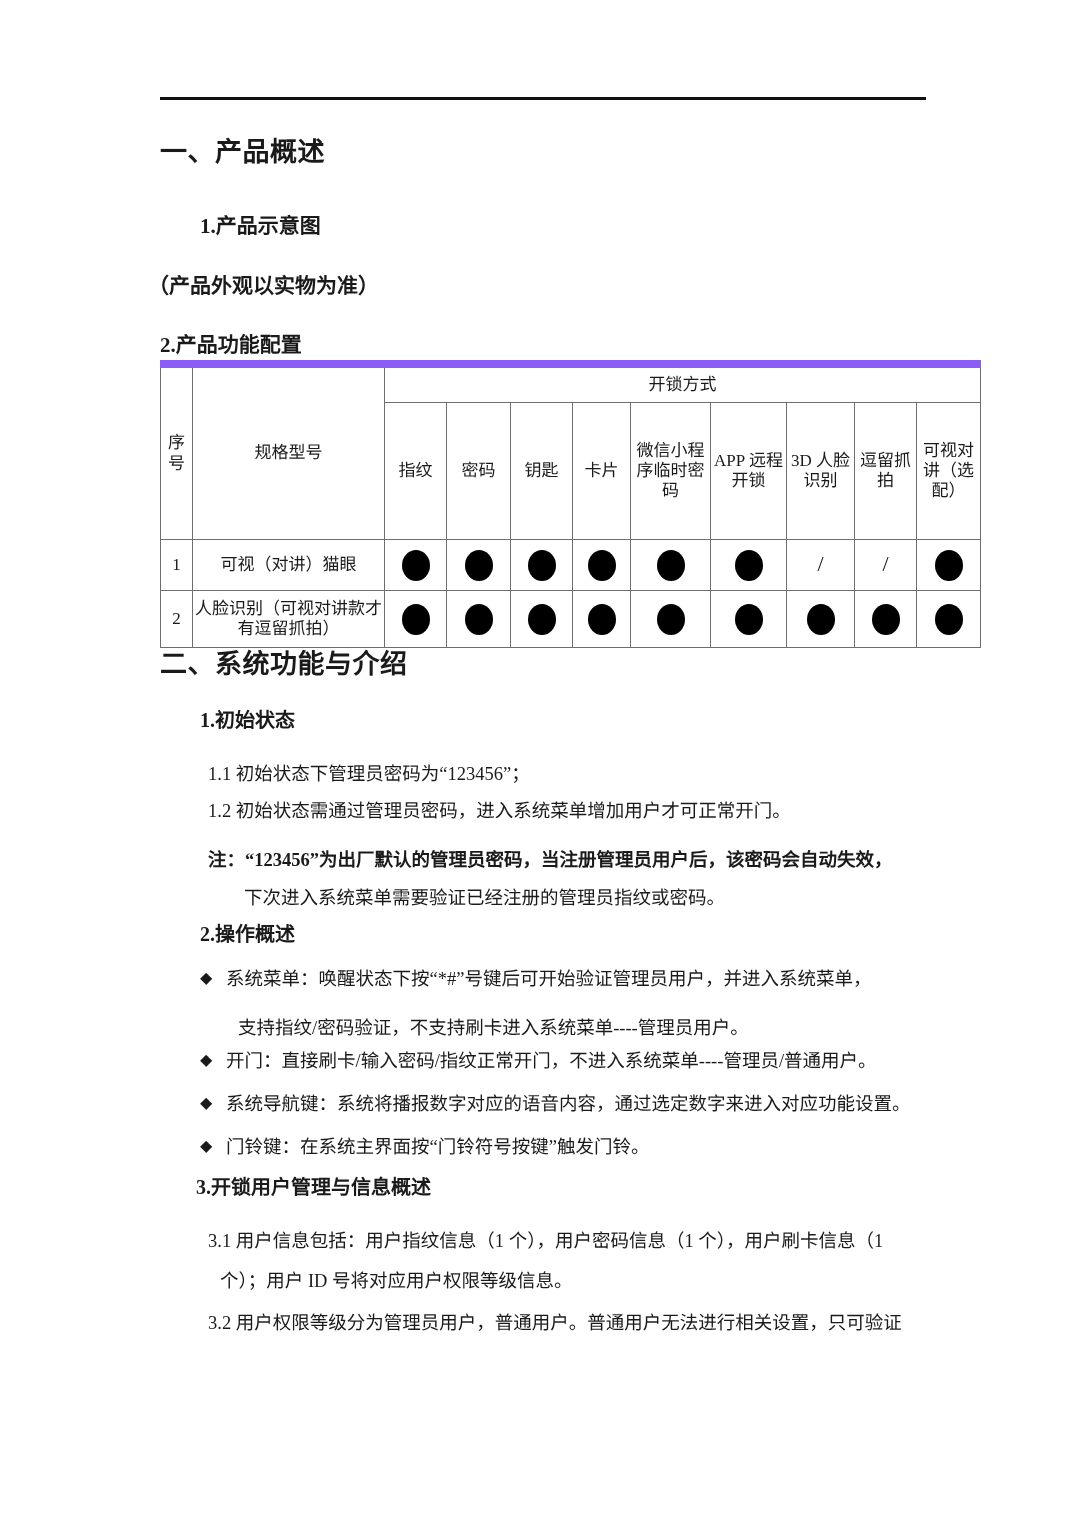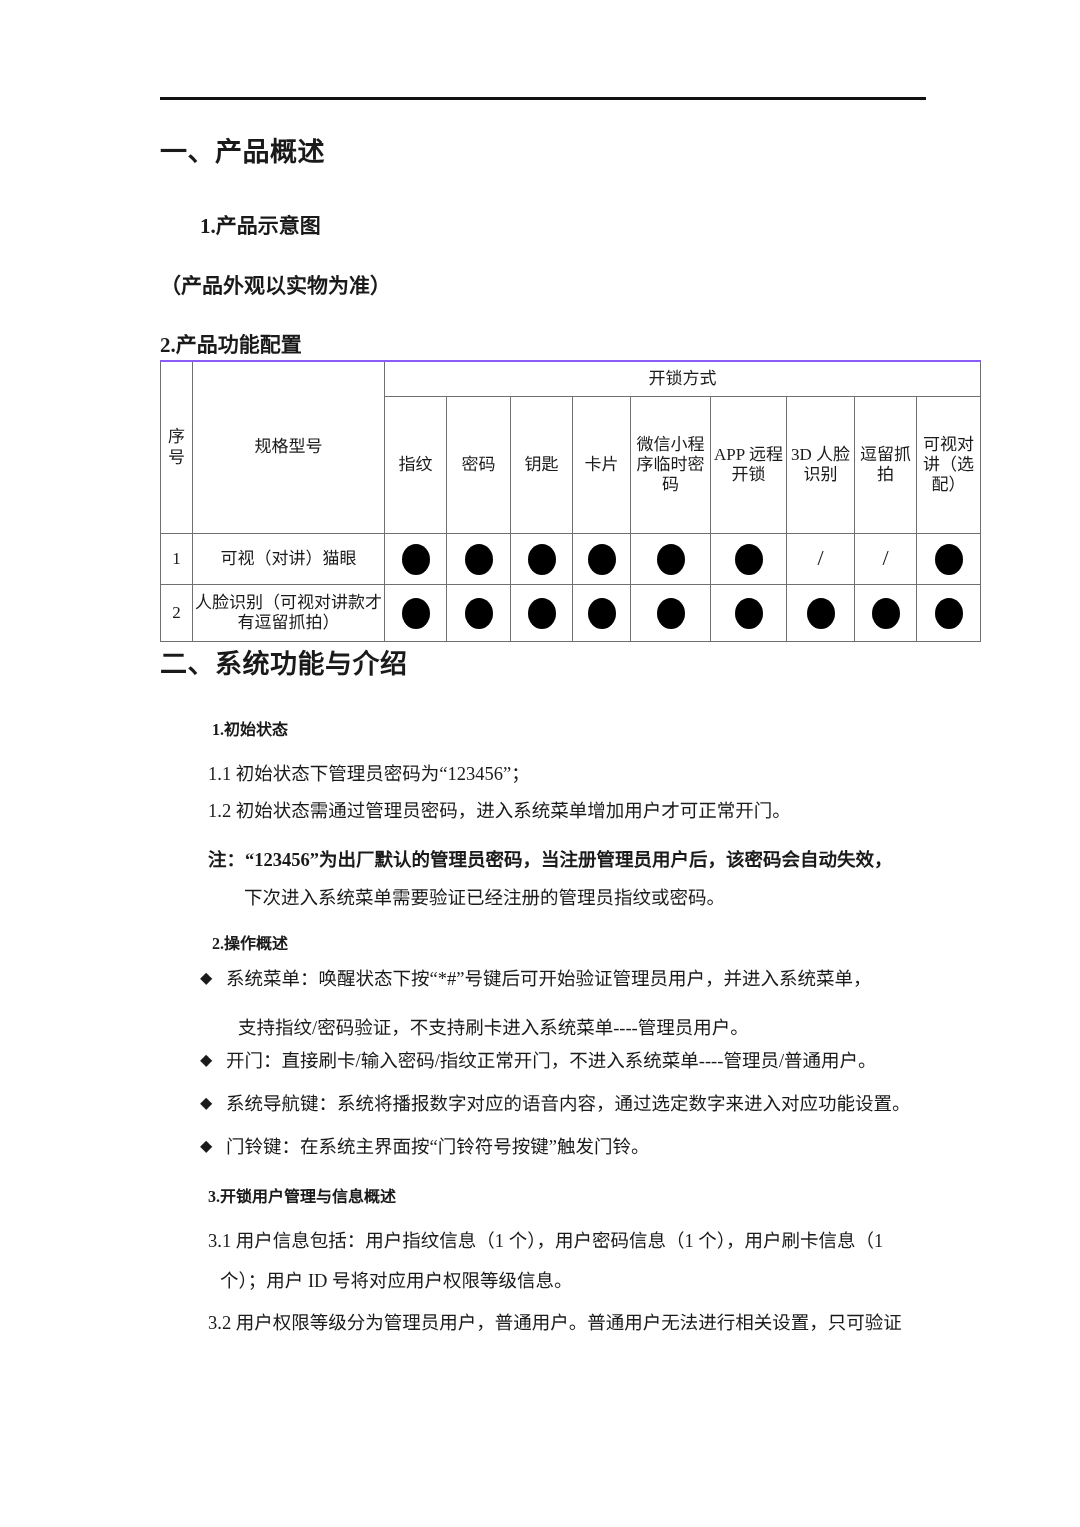--- a/index.html
+++ b/index.html
@@ -42,24 +42,24 @@
     margin: 0;
     font-family: "Liberation Serif", "DejaVu Serif", serif;
   }
   .h2 {
     font-size: 21px;
     font-weight: bold;
     line-height: 1.2;
     margin: 0;
   }
   .h3 {
-    font-size: 16px;
+    font-size: 20px;
     font-weight: bold;
     line-height: 1.2;
-    margin: 12px;
+    margin: 0;
   }
   .para {
     font-size: 18.5px;
     line-height: 1.25;
     margin: 12px;
   }
 
   
   .bullet-row {
     display: flex;
@@ -91,21 +91,21 @@
   }
   table.spec td, table.spec th {
     border: 1px solid #6f6f6f;
     text-align: center;
     vertical-align: middle;
     padding: 2px 1px;
     font-weight: normal;
     line-height: 1.18;
     word-break: break-all;
   }
-  table.spec .outer-top { border-top: 2px solid #8b5cf6; }
+  table.spec .outer-top { border-top: 8px solid #8b5cf6; }
   .col-seq   { width: 32px; }
   .col-model { width: 192px; }
   .col-u1    { width: 62px; }
   .col-u2    { width: 64px; }
   .col-u3    { width: 62px; }
   .col-u4    { width: 58px; }
   .col-u5    { width: 80px; }
   .col-u6    { width: 76px; }
   .col-u7    { width: 68px; }
   .col-u8    { width: 62px; }
@@ -142,21 +142,21 @@
   <div class="top-rule"></div>
 
   <div style="position:absolute; left:160px; top:136px; width:780px;">
     <div class="h1">一、产品概述</div>
   </div>
 
   <div style="position:absolute; left:160px; top:214px; width:780px;margin-left:40px;">
     <div class="h2">1.产品示意图</div>
   </div>
 
-  <div style="position:absolute; left:160px; top:274px; width:780px;">
+  <div style="position:absolute; left:148px; top:274px; width:780px;">
     <div class="h2">（产品外观以实物为准）</div>
   </div>
 
   <div style="position:absolute; left:160px; top:333px; width:780px;">
     <div class="h2">2.产品功能配置</div>
   </div>
 
   <div style="position:absolute; left:160px; top:360px;">
     <table class="spec">
       <colgroup>

